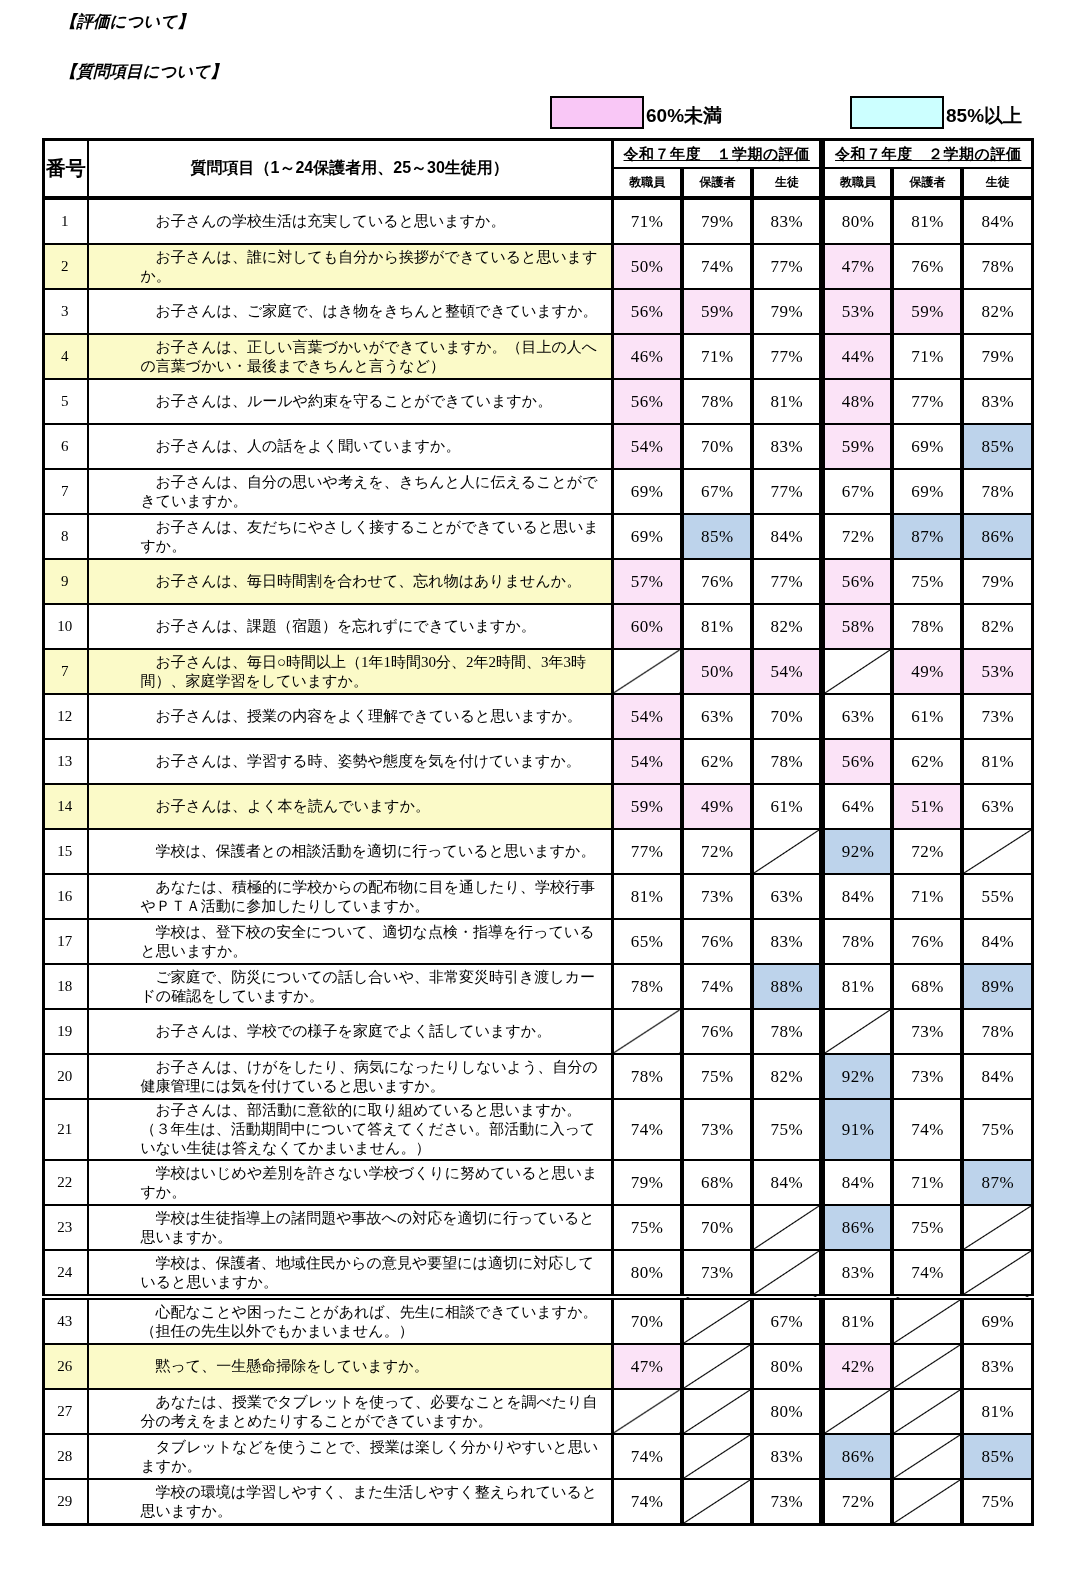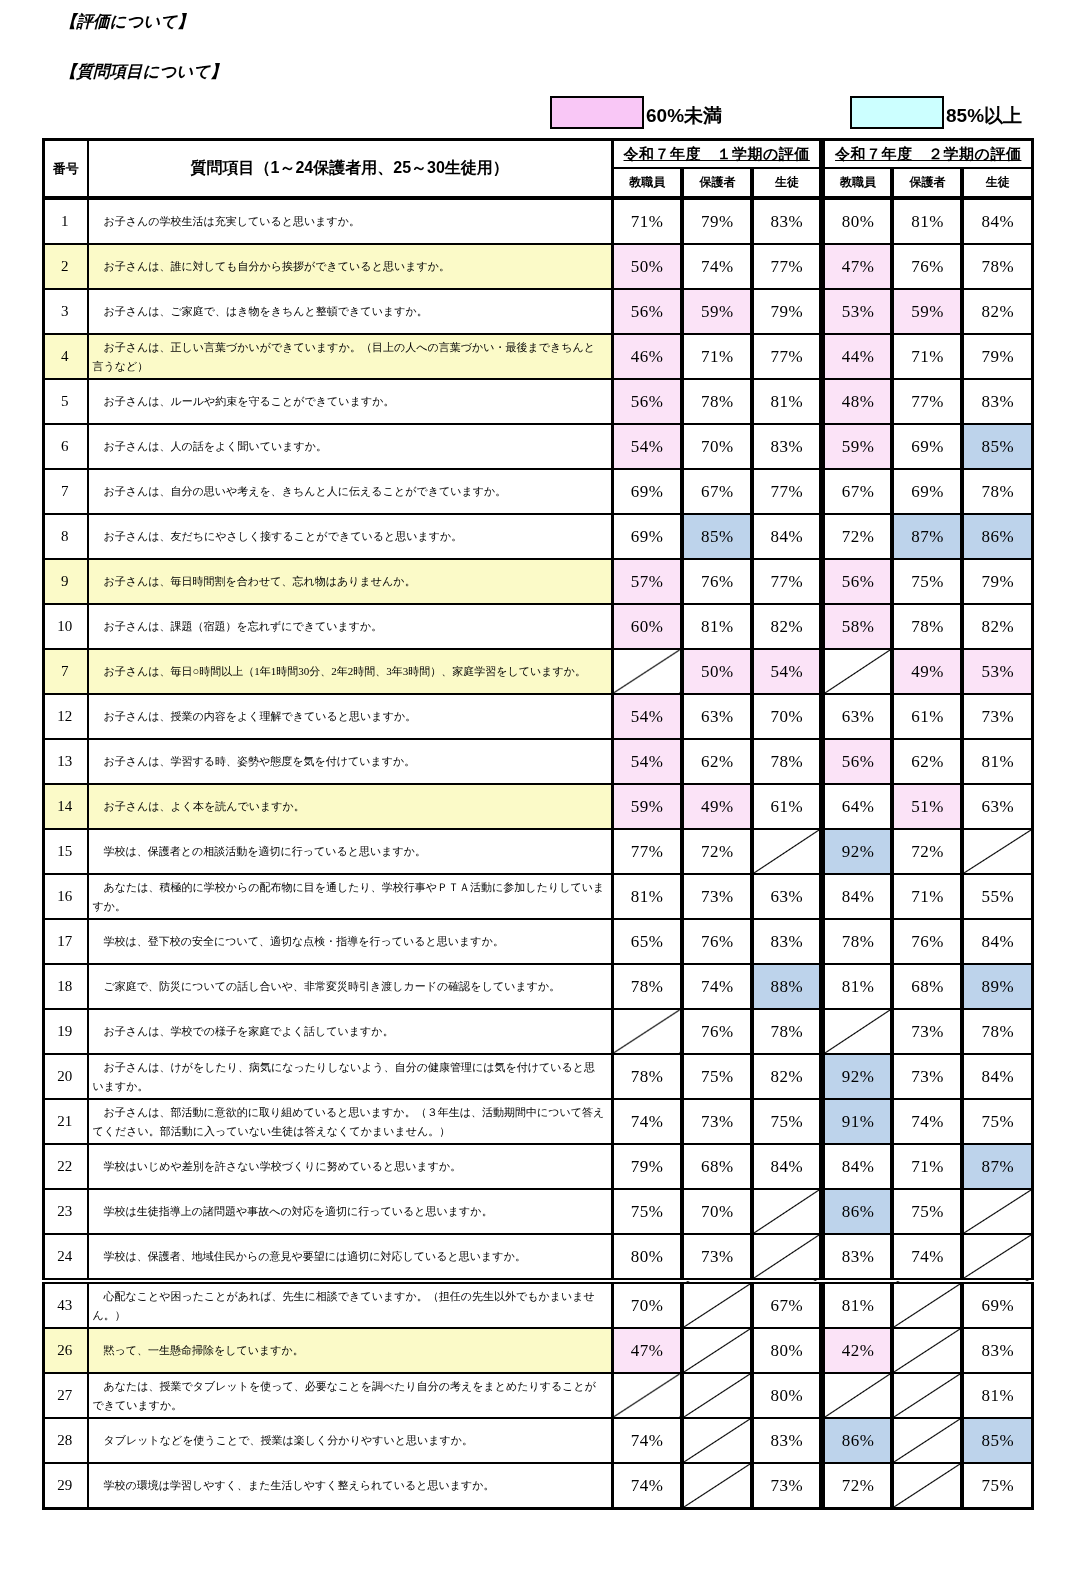--- a/index.html
+++ b/index.html
@@ -35,41 +35,41 @@
   
   table{border-collapse:collapse;width:992px;table-layout:fixed;border:3px solid #000;}
   col.w-no{width:44px;}
   col.w-v{width:70px;}
   th,td{border:2px solid #000;padding:0;vertical-align:middle;}
 
   thead th{
     font-family:"Liberation Sans","DejaVu Sans",sans-serif;
     font-weight:bold;background:#fff;
   }
-  th.h-no{font-size:13px;line-height:17px;padding:2px 0;}
+  th.h-no{font-size:20px;line-height:17px;padding:2px 0;}
   th.h-q{font-size:16px;}
   th.h-g{font-size:15px;height:26px;letter-spacing:0.5px;text-decoration:underline;}
   th.h-c{font-size:12px;height:27px;border-bottom:4px solid #000;}
   th.h-no,th.h-q{border-bottom:4px solid #000;}
 
   
   .c-q,.h-q{border-left-width:2px;border-right-width:3px;}
   .c-v1{border-left-width:3px;}
   .c-v2,.c-v3,.c-v5,.c-v6{border-left-width:4px;}
   .c-v4{border-left-width:6px;}
   th.h-g2{border-left-width:6px;}
 
   tbody td{height:41px;}
   td.c-no{
     text-align:center;font-size:15px;
     font-family:"Liberation Serif","DejaVu Serif",serif;
     padding-right:2px;
   }
   td.c-q{padding:1px 5px 1px 4px;}
-  .qt{font-size:11px;line-height:19px;text-indent:1em;}
+  .qt{font-size:15px;line-height:19px;text-indent:1em;margin-left:48px;}
   td.val{
     text-align:center;font-size:17px;
     font-family:"Liberation Serif","DejaVu Serif",serif;
     letter-spacing:0.5px;
   }
 
   
   td.low{background:var(--cell-low,#fbe3f7);}
   td.high{background:var(--cell-high,#bdd3eb);}
   td.hl{background:var(--row-hl,#fbfac8);}

